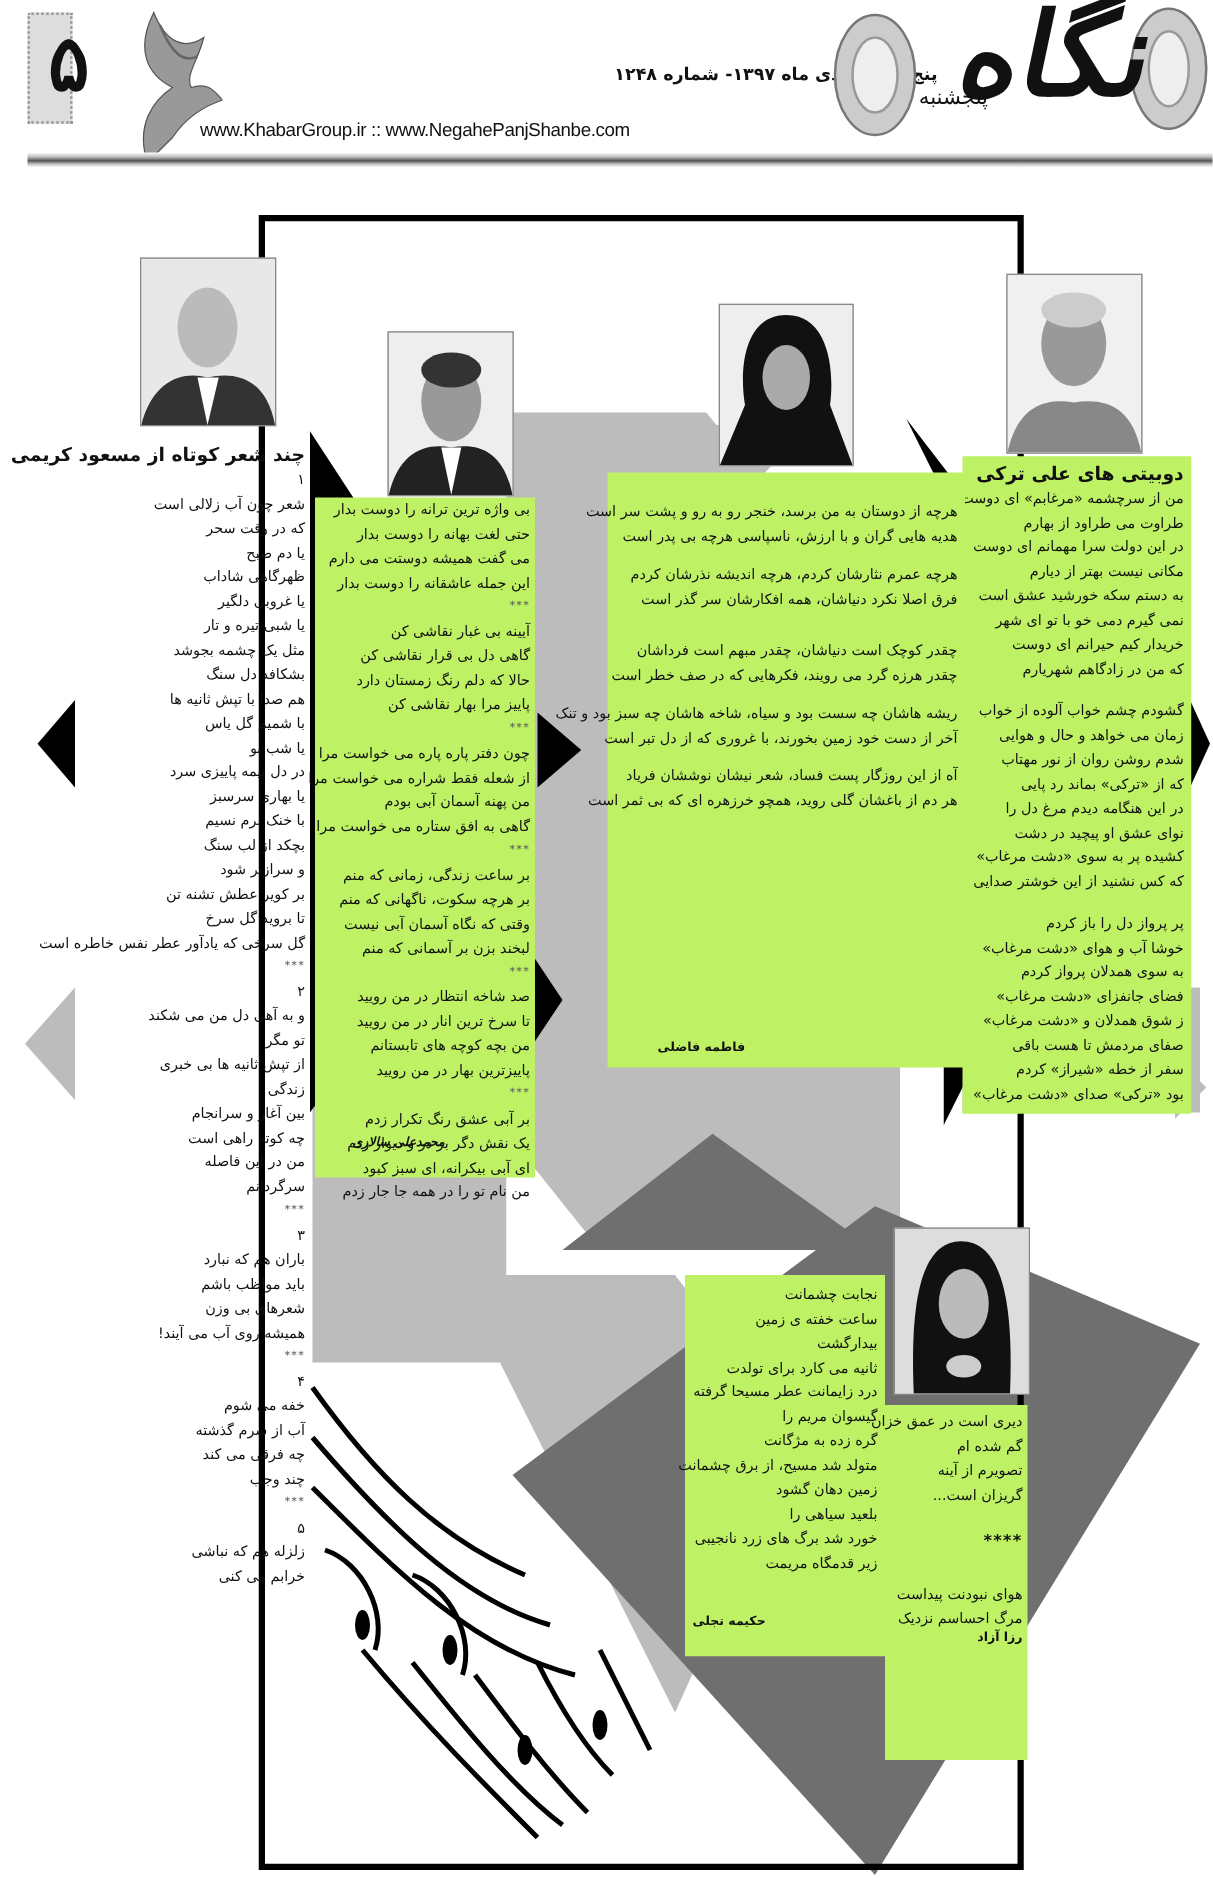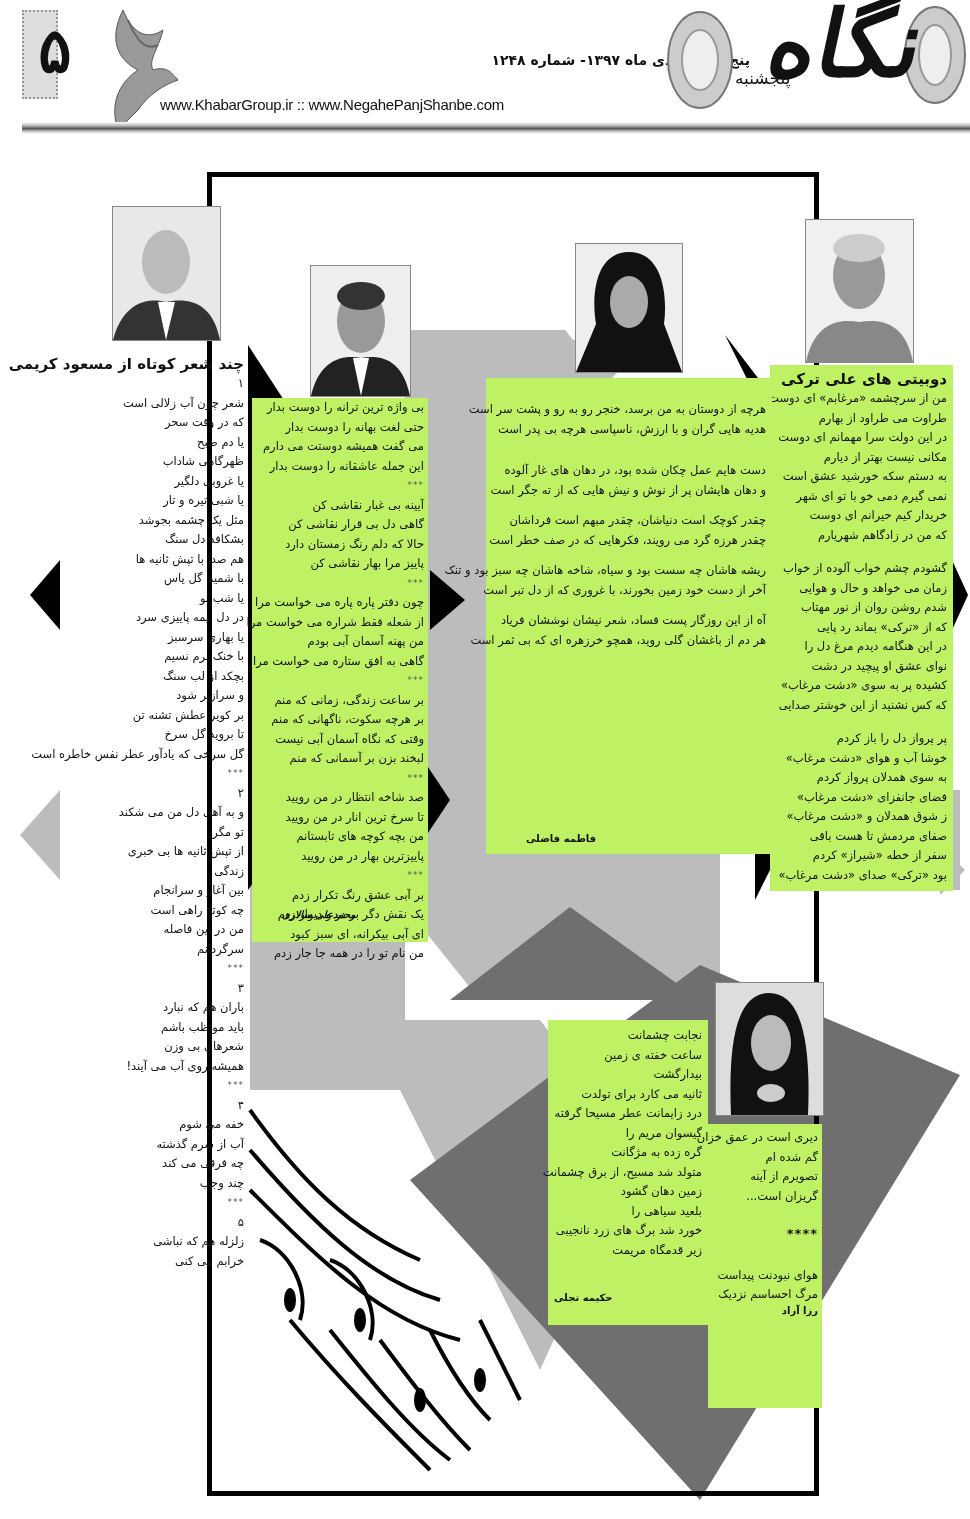--- a/index.html
+++ b/index.html
@@ -171,25 +171,25 @@
     <div class="line">بود «ترکی» صدای «دشت مرغاب»</div>
   </div>
 </div>
 
 <div class="abs box" style="left:466px;top:378px;width:286px;height:476px;padding:22px 6px 6px 8px;margin-left:20px;">
   <div>
     <div class="line">هرچه از دوستان به من برسد، خنجر رو به رو و پشت سر است</div>
     <div class="line">هدیه هایی گران و با ارزش، ناسپاسی هرچه بی پدر است</div>
   </div>
   <div class="gap2"></div>
-  <div class="gap2"></div>
-  <div>
-    <div class="line">دست هایم عمل چکان شده بود، در دهان های غار آلوده</div>
-    <div class="line">و دهان هایشان پر از نوش و نیش هایی که از ته جگر است</div>
-  </div>
+  <div>
+    <div class="line">هرچه عمرم نثارشان کردم، هرچه اندیشه نذرشان کردم</div>
+    <div class="line">فرق اصلا نکرد دنیاشان، همه افکارشان سر گذر است</div>
+  </div>
+  <div class="gap2"></div>
   <div class="gap2"></div>
   <div>
     <div class="line">چقدر کوچک است دنیاشان، چقدر مبهم است فرداشان</div>
     <div class="line">چقدر هرزه گرد می رویند، فکرهایی که در صف خطر است</div>
   </div>
   <div class="gap2"></div>
   <div>
     <div class="line">ریشه هاشان چه سست بود و سیاه، شاخه هاشان چه سبز بود و تنک</div>
     <div class="line">آخر از دست خود زمین بخورند، با غروری که از دل تبر است</div>
   </div>

